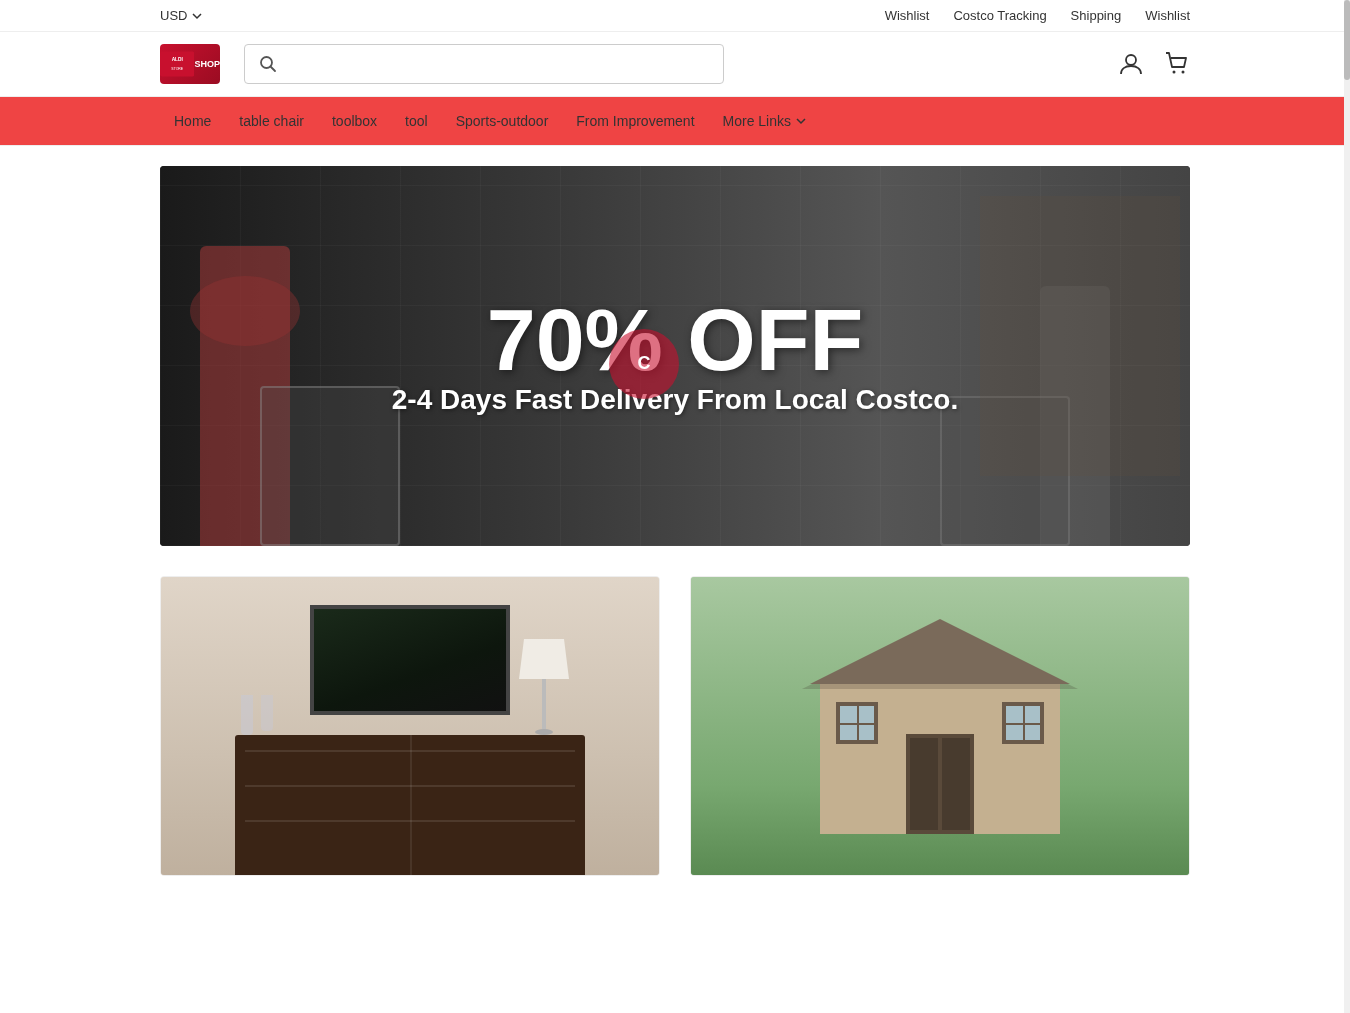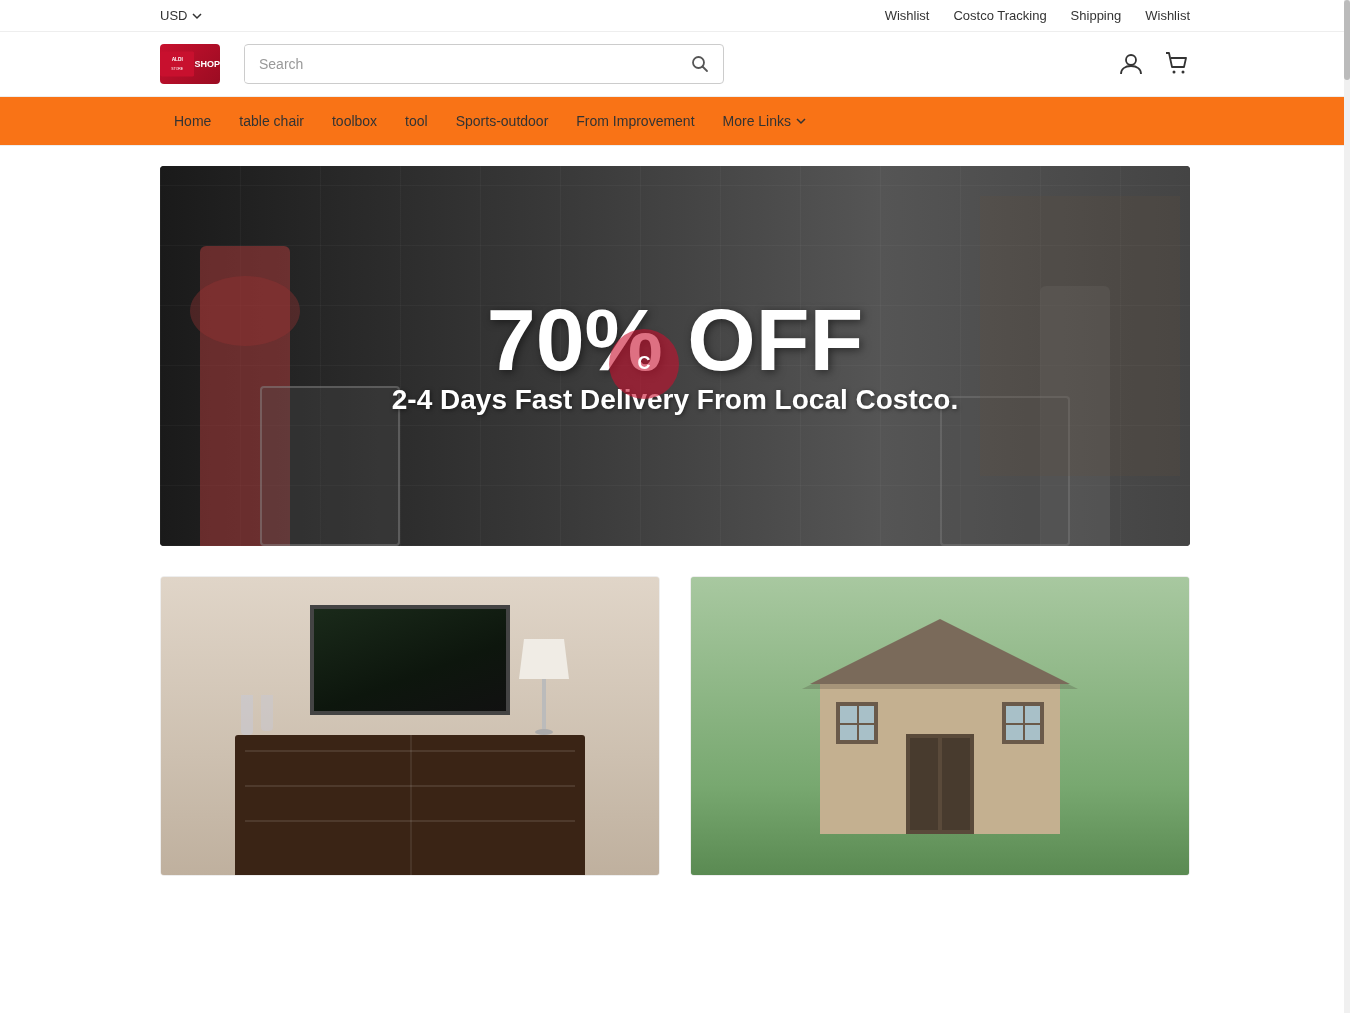--- a/index.html
+++ b/index.html
@@ -93,21 +93,21 @@
       justify-content: center;
     }
 
     
     .nav {
       display: flex;
       align-items: center;
       padding: 0 160px;
       border-top: 1px solid #eee;
       border-bottom: 1px solid #eee;
-      background: #f97316;
+      background: #ef4444;
     }
     .nav-item {
       padding: 16px 14px;
       font-size: 14px;
       color: #333;
       cursor: pointer;
       white-space: nowrap;
       text-decoration: none;
       display: block;
     }
@@ -274,21 +274,20 @@
 <div class="header">
   <div class="logo-img">
     <svg width="50" height="36" viewBox="0 0 50 36">
       <rect width="50" height="36" rx="3" fill="#c8102e"></rect>
       <text x="25" y="14" text-anchor="middle" fill="white" font-size="7" font-weight="bold">ALDI</text>
       <text x="25" y="26" text-anchor="middle" fill="white" font-size="5">STORE</text>
     </svg>
   </div>
 
   <div class="search-bar">
-    <input type="text" class="search-input" placeholder="Search" style="">
     <button class="search-btn">
       <svg width="18" height="18" viewBox="0 0 18 18" fill="none">
         <circle cx="7.5" cy="7.5" r="5.5" stroke="#555" stroke-width="1.8"></circle>
         <line x1="11.5" y1="11.5" x2="16" y2="16" stroke="#555" stroke-width="1.8" stroke-linecap="round"></line>
       </svg>
     </button>
   </div>
 
   <div class="header-icons">
     <button class="header-icon-btn">

